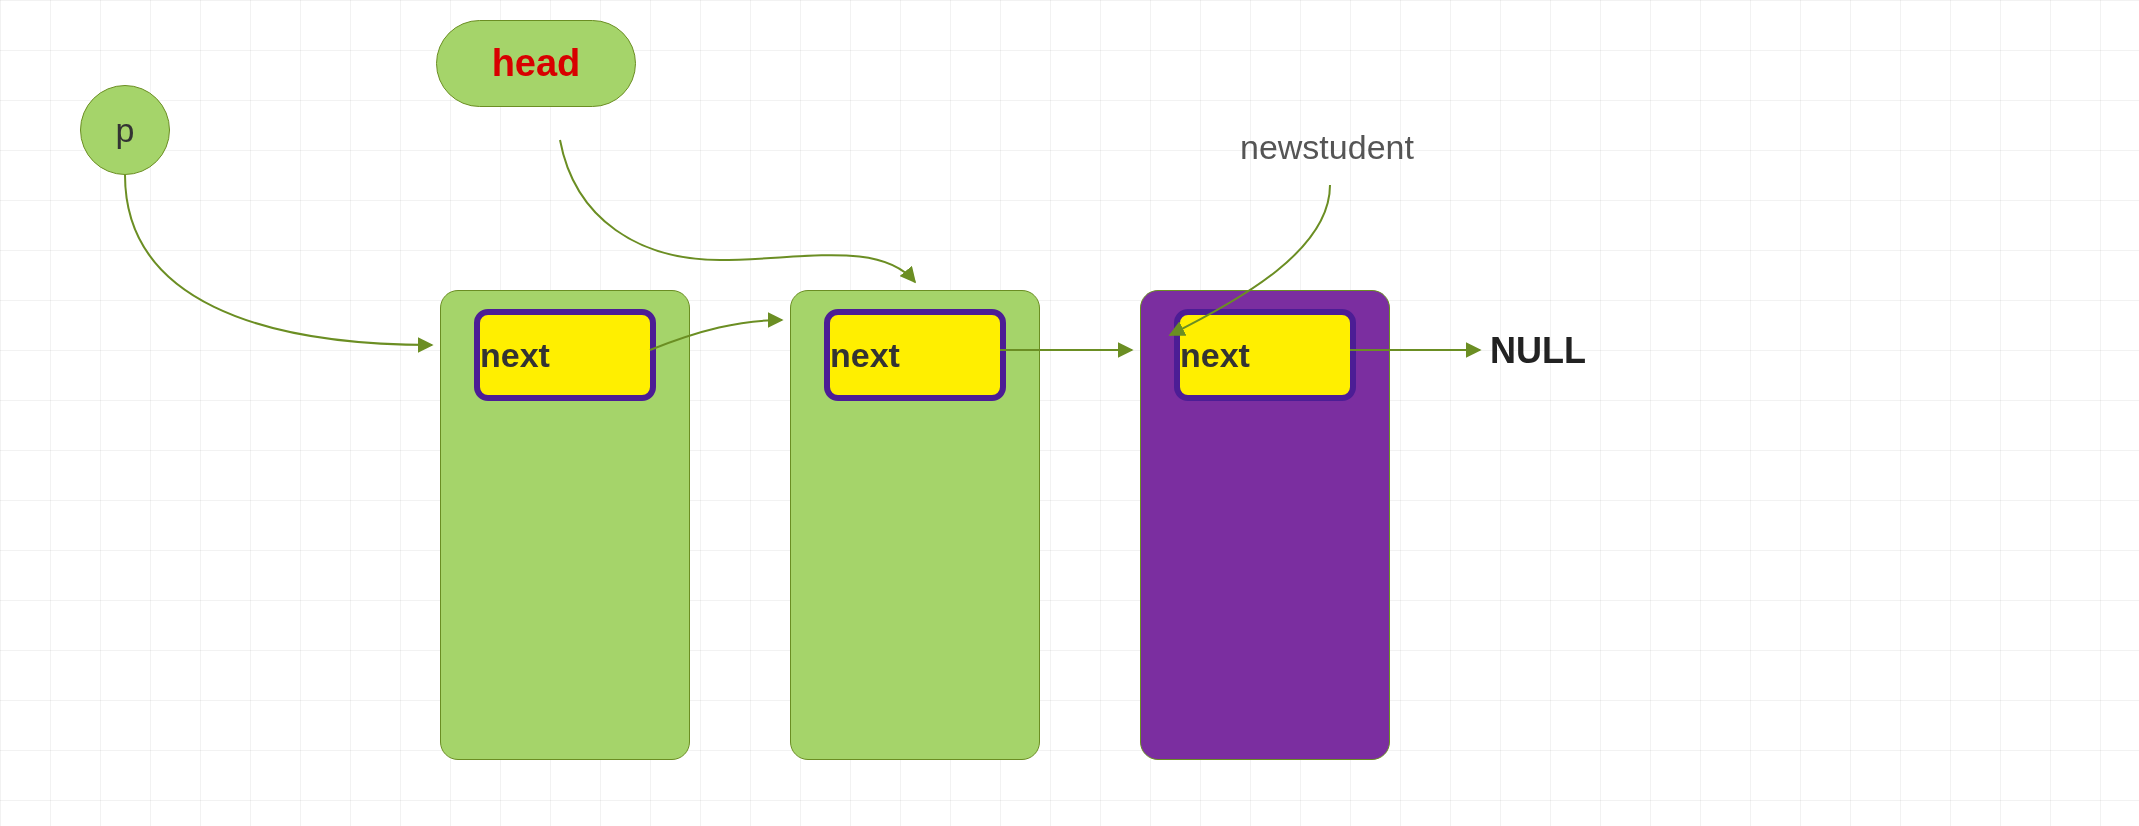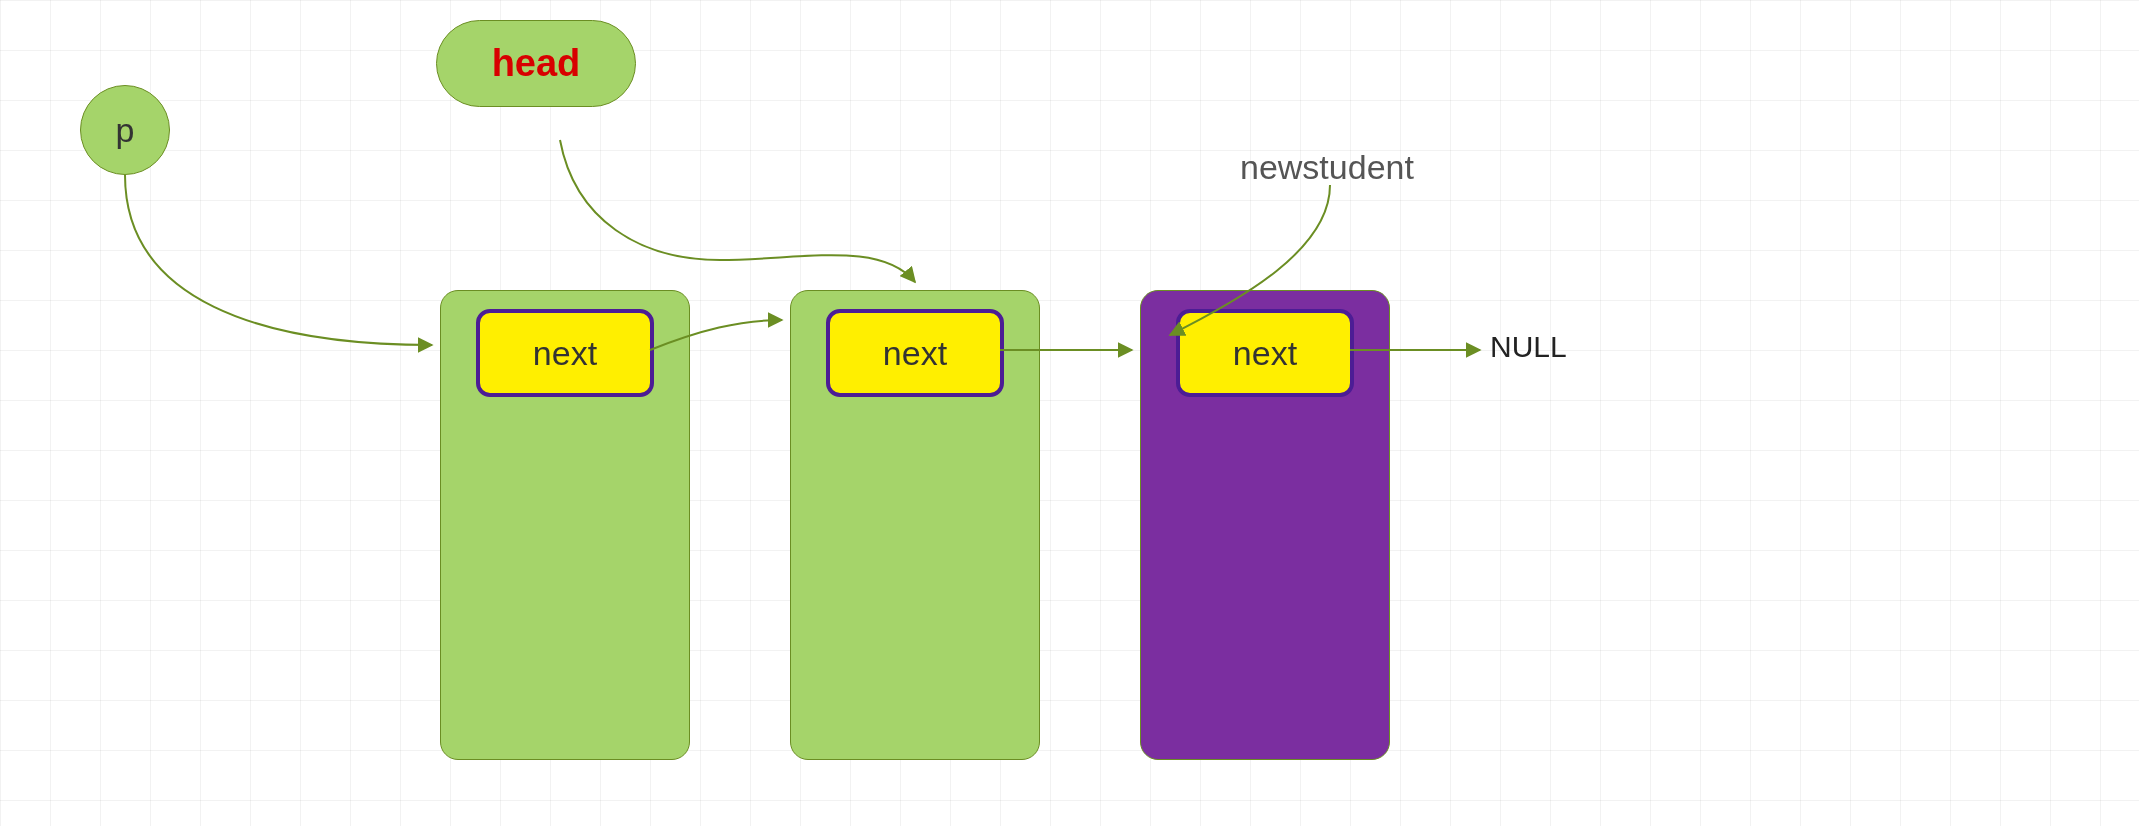--- a/index.html
+++ b/index.html
@@ -34,46 +34,46 @@
   .node{
     width:250px;height:470px;border-radius:18px;
     border:1px solid #6b8e23;
     padding-top:18px;
     display:flex;flex-direction:column;align-items:center;
   }
   .node.green{background:#a5d46a;}
   .node.purple{background:#7b2ea0;}
   .next-box{
     width:170px;height:80px;border-radius:14px;
-    background:#ffef00;border:4px solid #4c1d95;
-    display:flex;align-items:center;justify-content:center;
-    font-size:34px;font-weight:400;color:#333;
+    background:#ffef00;border:6px solid #4c1d95;
+    display:flex;align-items:center;
+    font-size:34px;font-weight:700;color:#333;
   }
   .label{
     position:absolute;font-size:34px;color:#555;
   }
   .null-label{
-    position:absolute;font-size:30px;font-weight:400;color:#222;
+    position:absolute;font-size:36px;font-weight:700;color:#222;
   }
   svg.edges{position:absolute;inset:0;width:2139px;height:826px;pointer-events:none;}
 </style>
 </head>
 <body>
 
 <div class="grid"></div>
 
 <div class="shape p-circle" style="left:80px;top:85px;">
   <span>p</span>
 </div>
 
 <div class="shape head-pill" style="left:436px;top:20px;">
   <span>head</span>
 </div>
 
-<div class="label" style="left:1240px;top:148px;">newstudent</div>
+<div class="label" style="left:1240px;top:128px;">newstudent</div>
 
 <div class="shape node green" style="left:440px;top:290px;">
   <div class="next-box">
     <span>next</span>
   </div>
 </div>
 
 <div class="shape node green" style="left:790px;top:290px;">
   <div class="next-box">
     <span>next</span>

